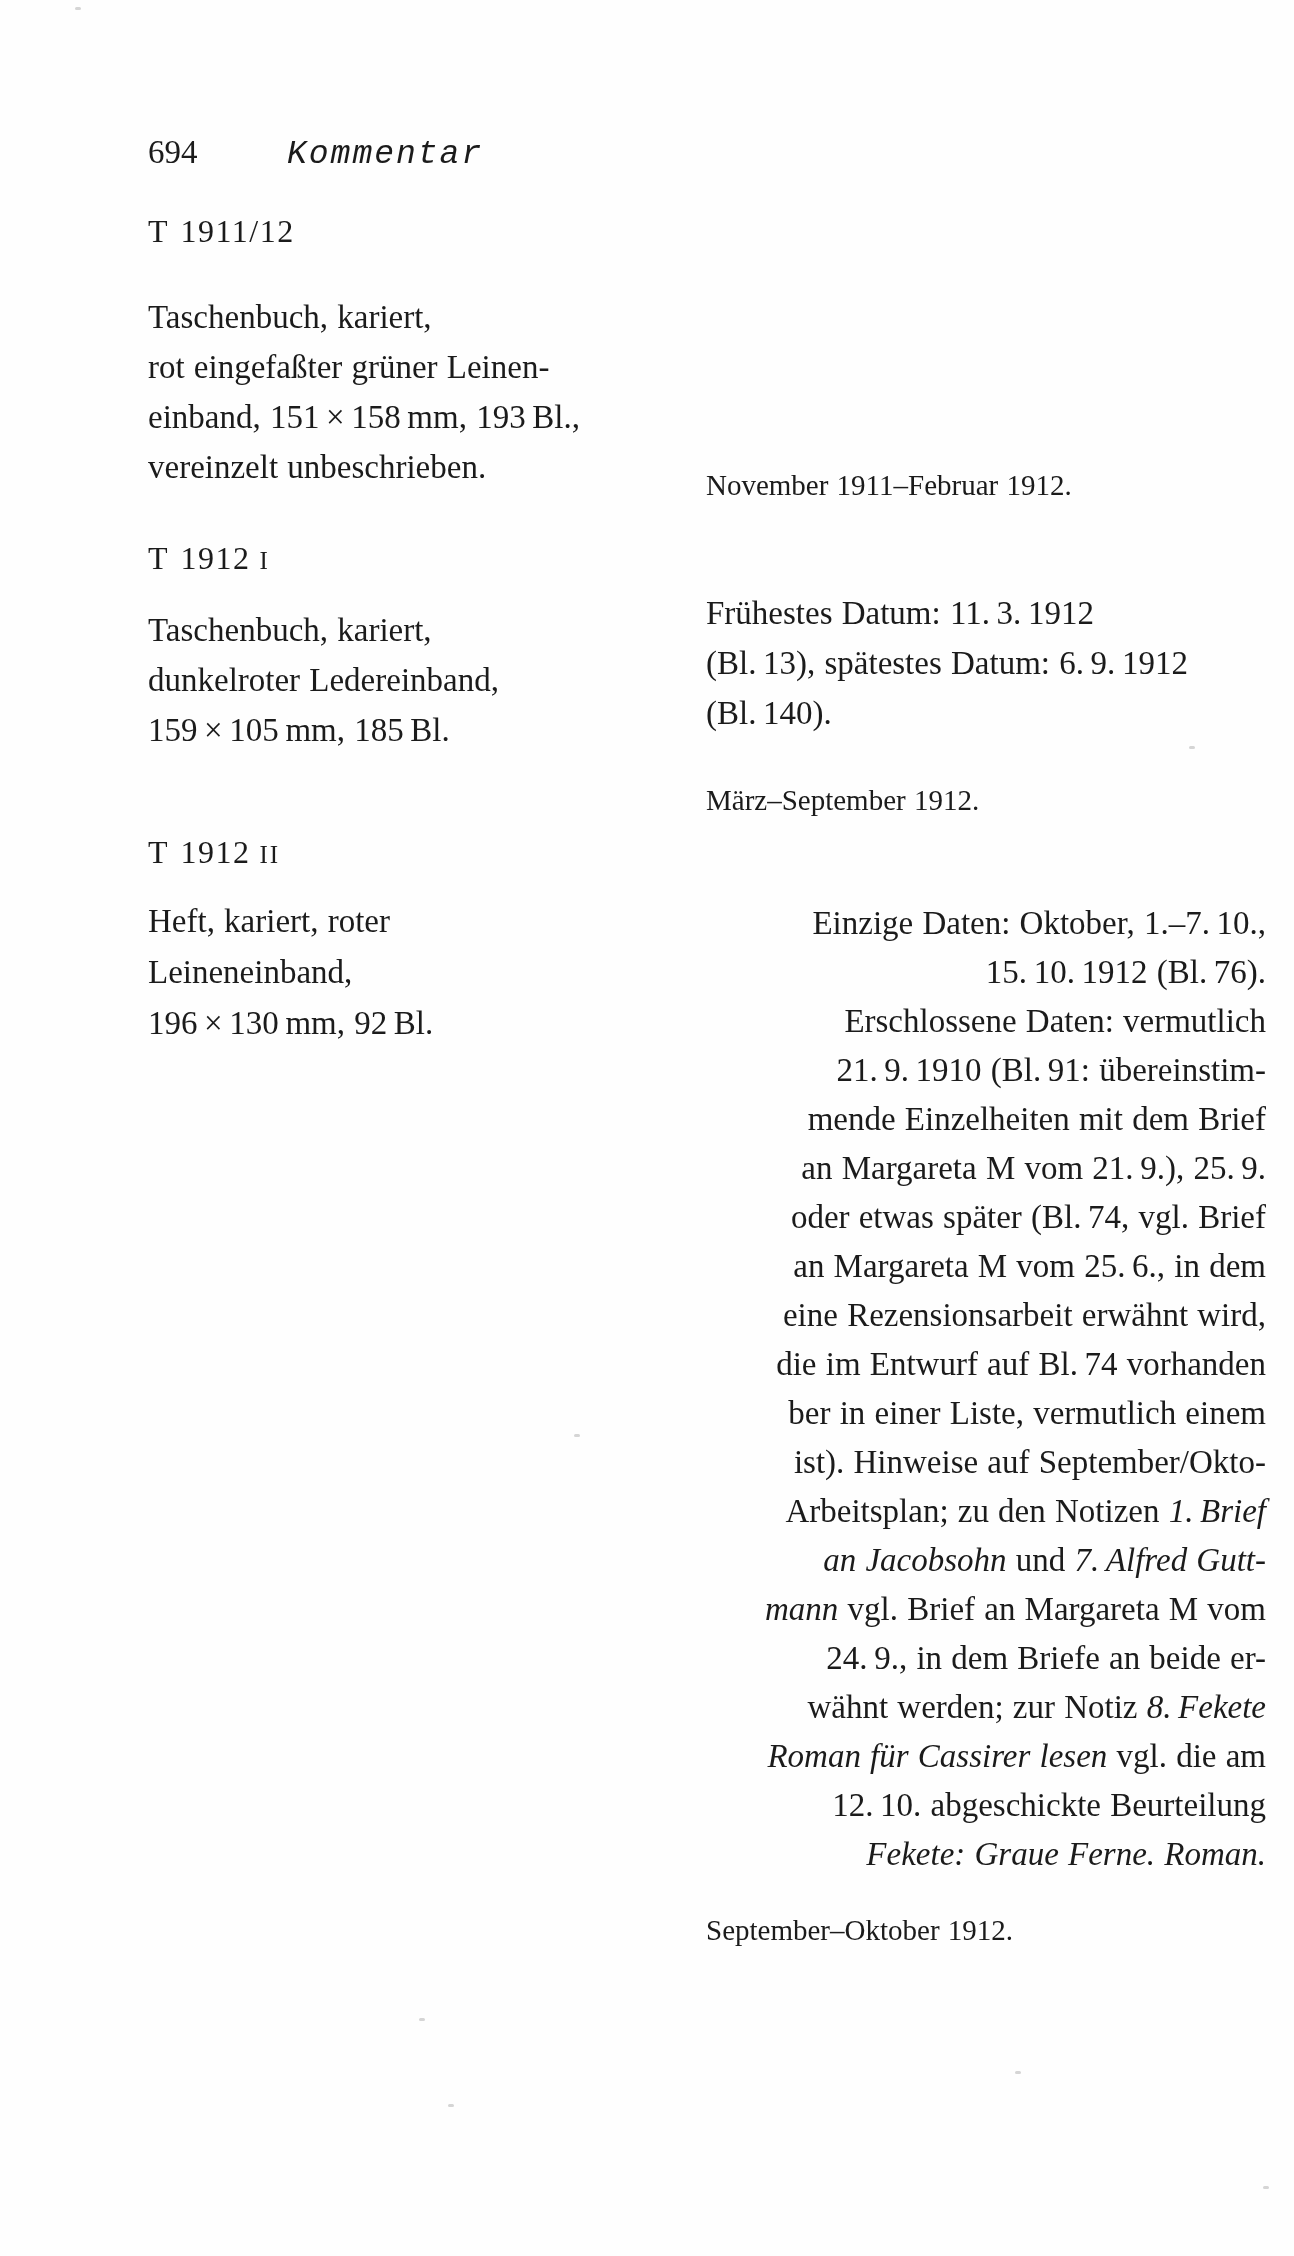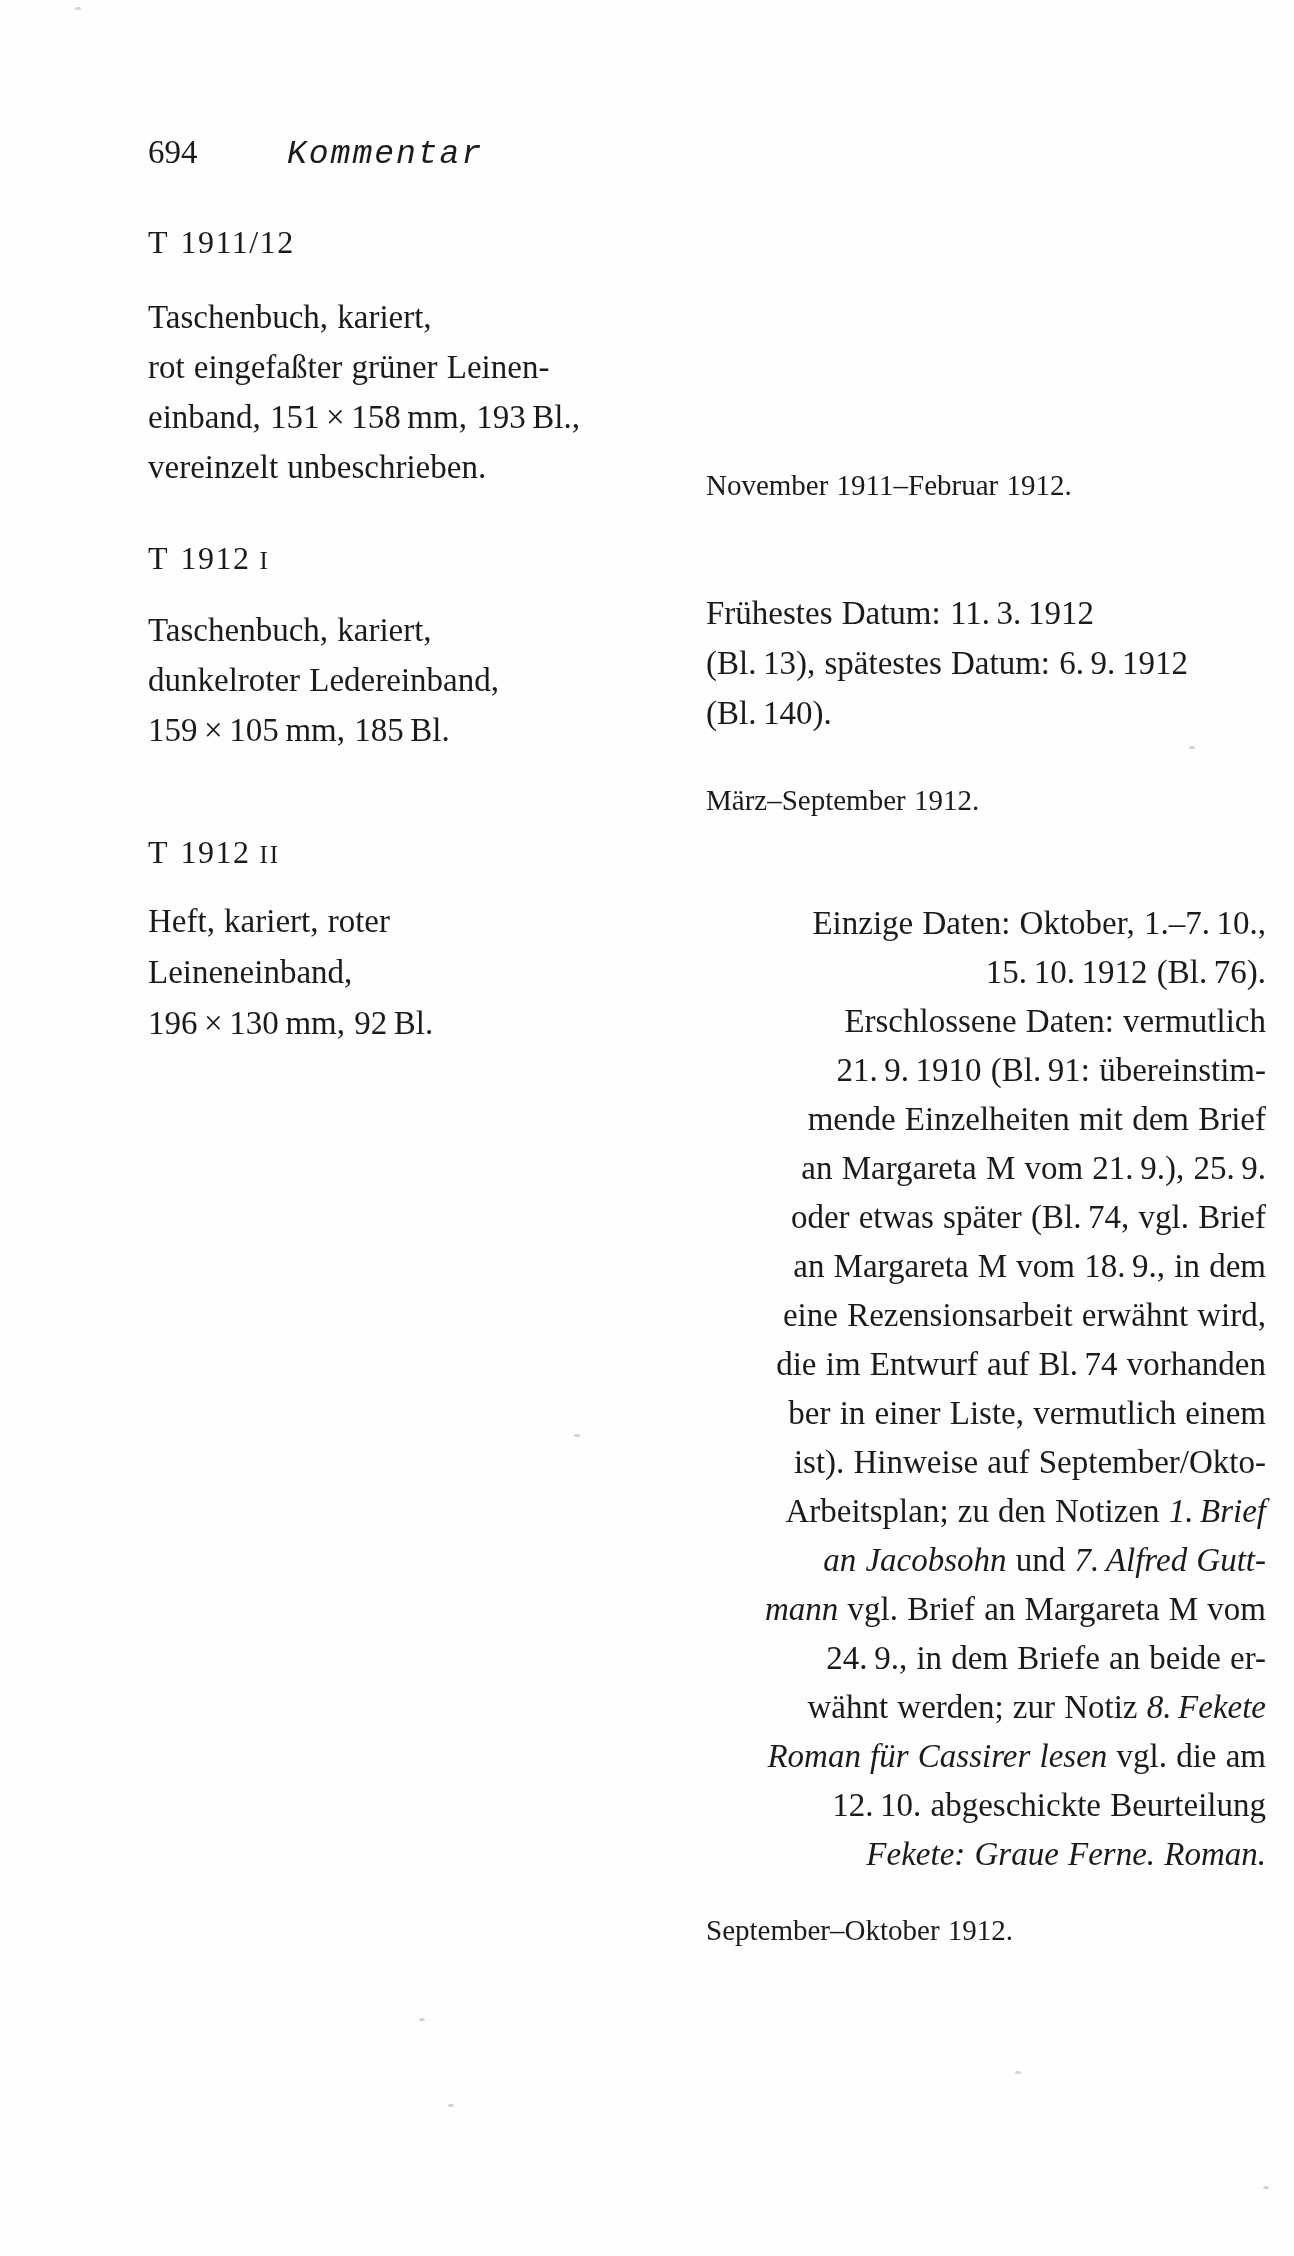--- a/index.html
+++ b/index.html
@@ -34,21 +34,21 @@
 </style>
 </head>
 <body>
 
 <div class="page">
 
   <div class="running-head">
     <span class="pagenum">694</span><span class="runtitle">Kommentar</span>
   </div>
 
-  <div class="entry-id" style="top:222px">
+  <div class="entry-id" style="top:211px">
     <span>T</span><span class="idm">1911/12</span><span class="idn"></span>
   </div>
   <div class="col left" style="top:292px">
     <div class="line">Taschenbuch, kariert,</div>
     <div class="line">rot eingefaßter grüner Leinen-</div>
     <div class="line">einband, 151 × 158 mm, 193 Bl.,</div>
     <div class="line">vereinzelt unbeschrieben.</div>
   </div>
   <div class="range" style="top:465px">November 1911–Februar 1912.</div>
 
@@ -76,21 +76,21 @@
     <div class="line">196 × 130 mm, 92 Bl.</div>
   </div>
   <div class="col right lh49" style="top:899px">
     <div class="line"><span>Einzige Daten: Oktober, 1.–7. 10.,</span></div>
     <div class="line"><span>15. 10. 1912 (Bl. 76).</span></div>
     <div class="line"><span>Erschlossene Daten: vermutlich</span></div>
     <div class="line"><span>21. 9. 1910 (Bl. 91: übereinstim-</span></div>
     <div class="line"><span>mende Einzelheiten mit dem Brief</span></div>
     <div class="line"><span>an Margareta M vom 21. 9.), 25. 9.</span></div>
     <div class="line"><span>oder etwas später (Bl. 74, vgl. Brief</span></div>
-    <div class="line"><span>an Margareta M vom 18. 9., in dem</span></div>
+    <div class="line"><span>an Margareta M vom 25. 6., in dem</span></div>
     <div class="line"><span>eine Rezensionsarbeit erwähnt wird,</span></div>
     <div class="line"><span>die im Entwurf auf Bl. 74 vorhanden</span></div>
     <div class="line"><span>ber in einer Liste, vermutlich einem</span></div>
     <div class="line"><span>ist). Hinweise auf September/Okto-</span></div>
     <div class="line"><span>Arbeitsplan; zu den Notizen </span><span class="it">1. Brief</span></div>
     <div class="line"><span class="it">an Jacobsohn</span><span> und </span><span class="it">7. Alfred Gutt-</span></div>
     <div class="line"><span class="it">mann</span><span> vgl. Brief an Margareta M vom</span></div>
     <div class="line"><span>24. 9., in dem Briefe an beide er-</span></div>
     <div class="line"><span>wähnt werden; zur Notiz </span><span class="it">8. Fekete</span></div>
     <div class="line"><span class="it">Roman für Cassirer lesen</span><span> vgl. die am</span></div>

